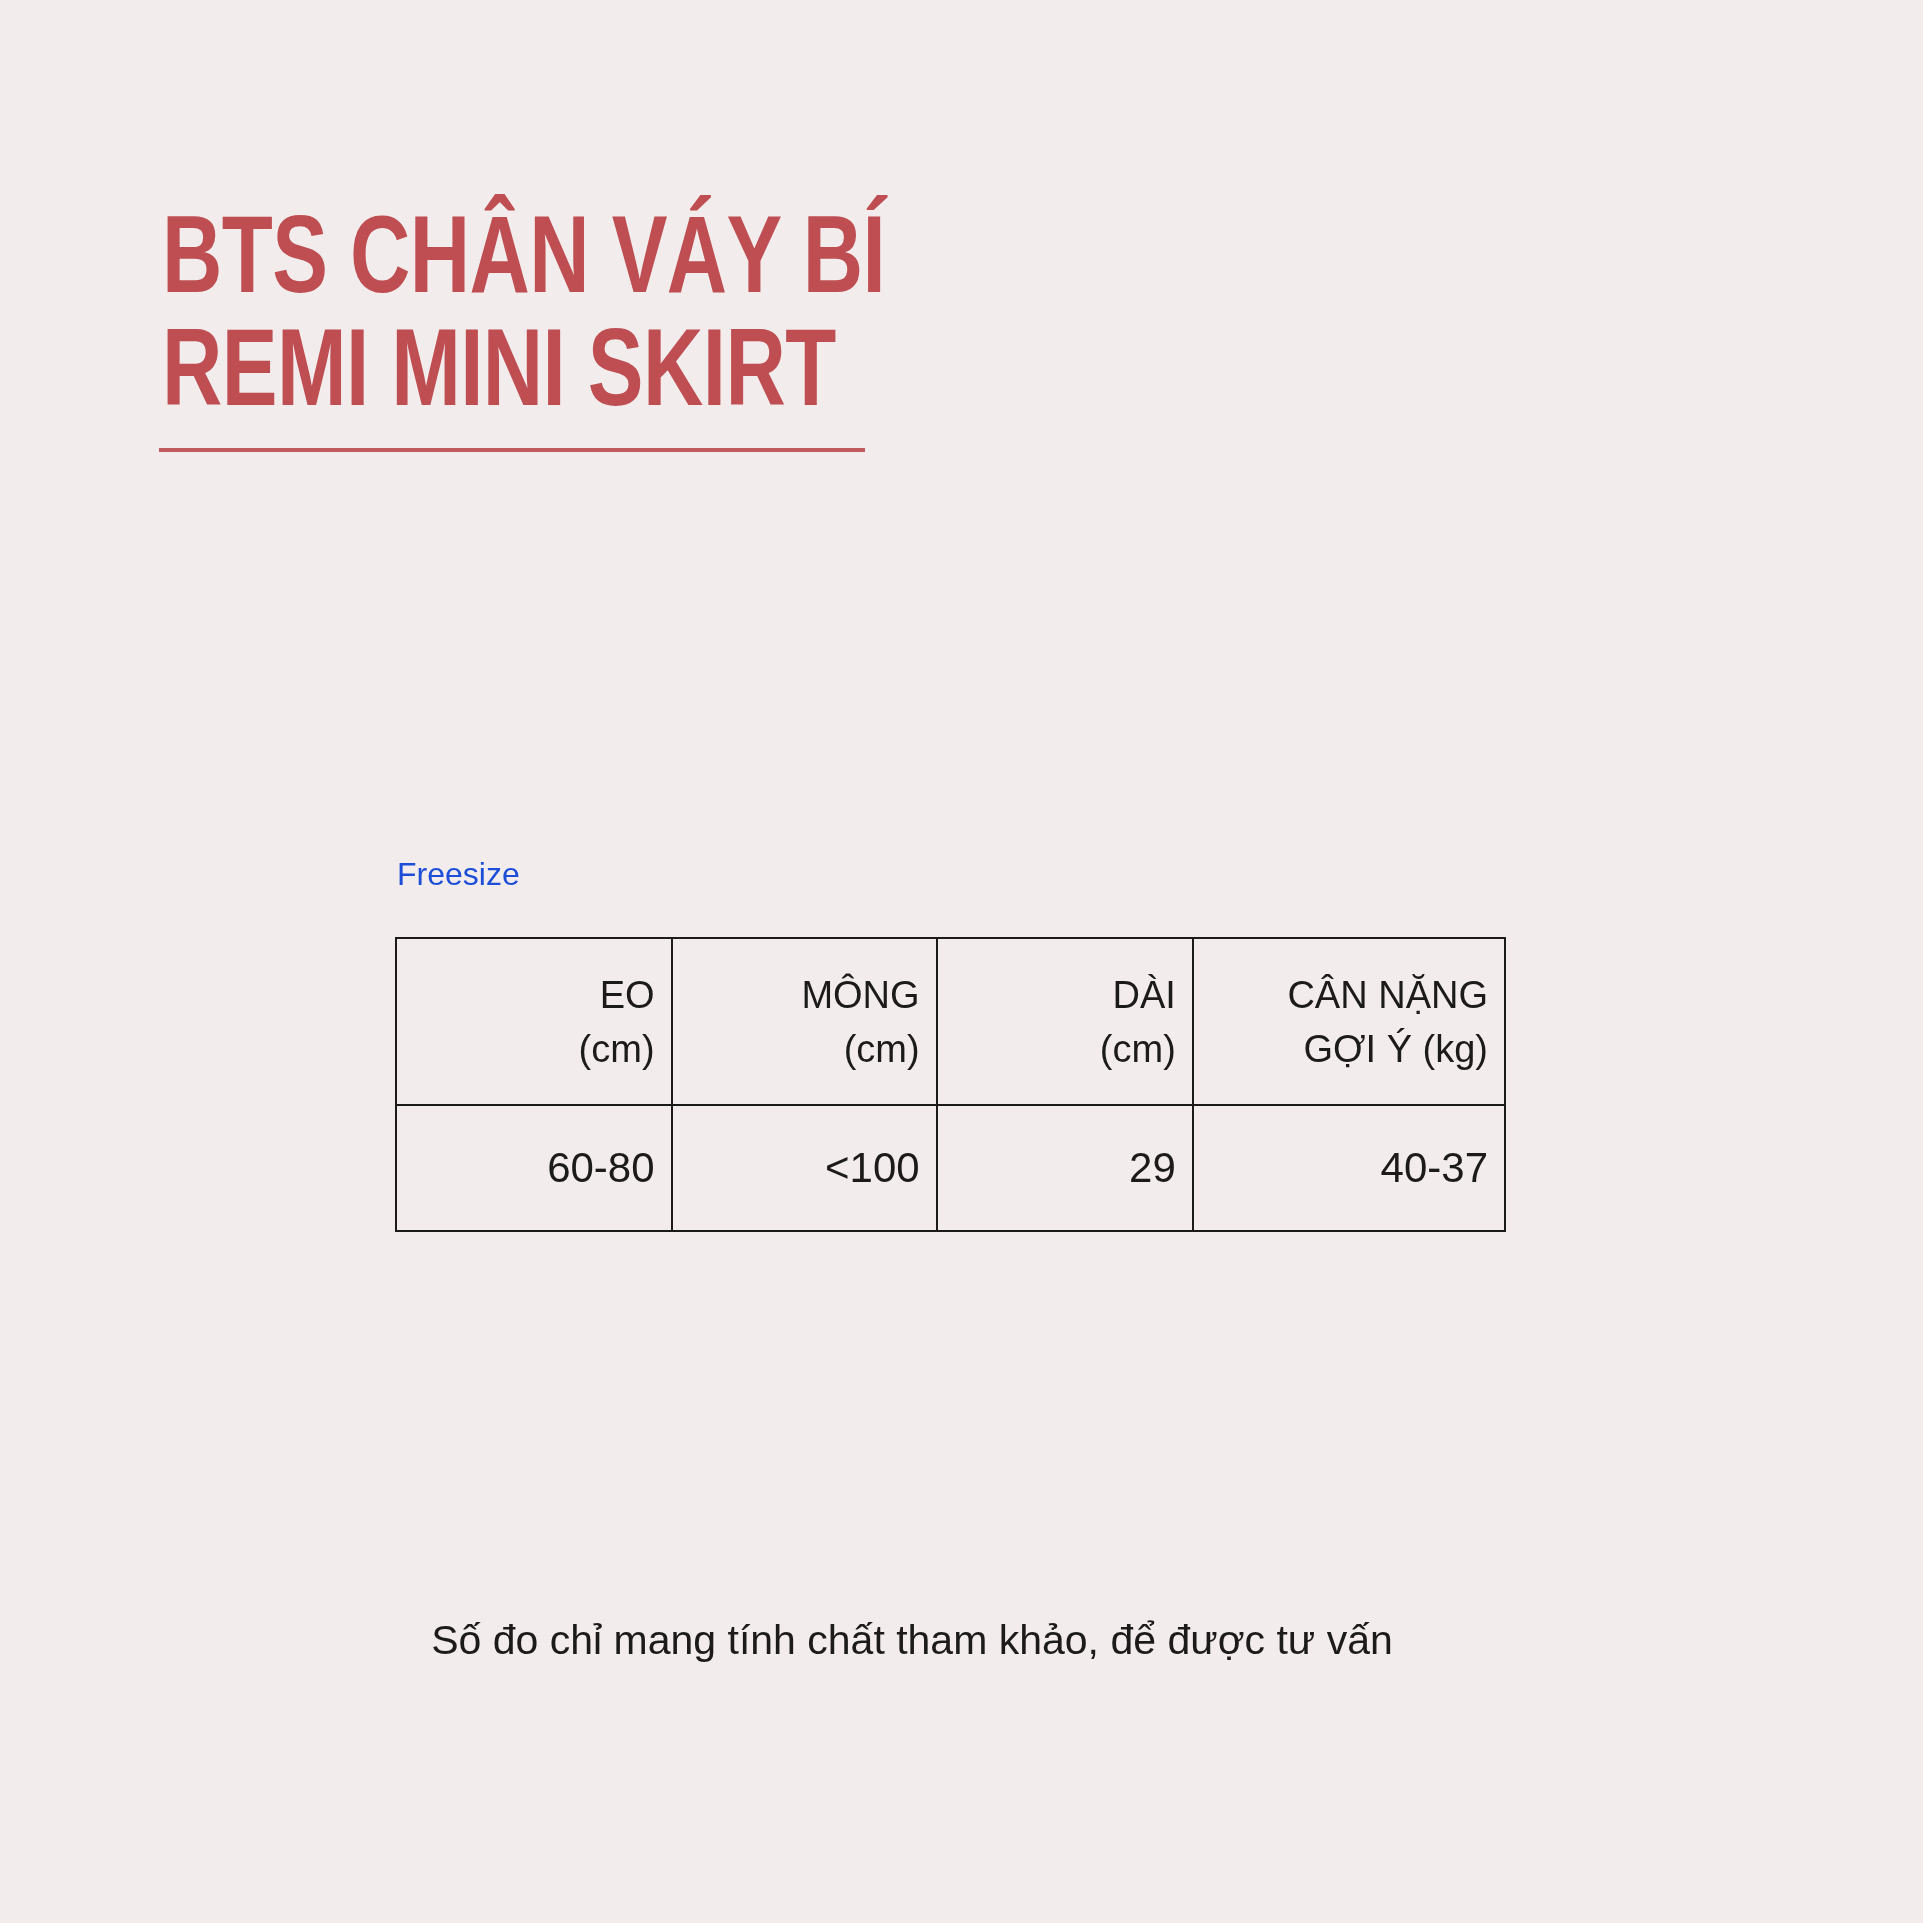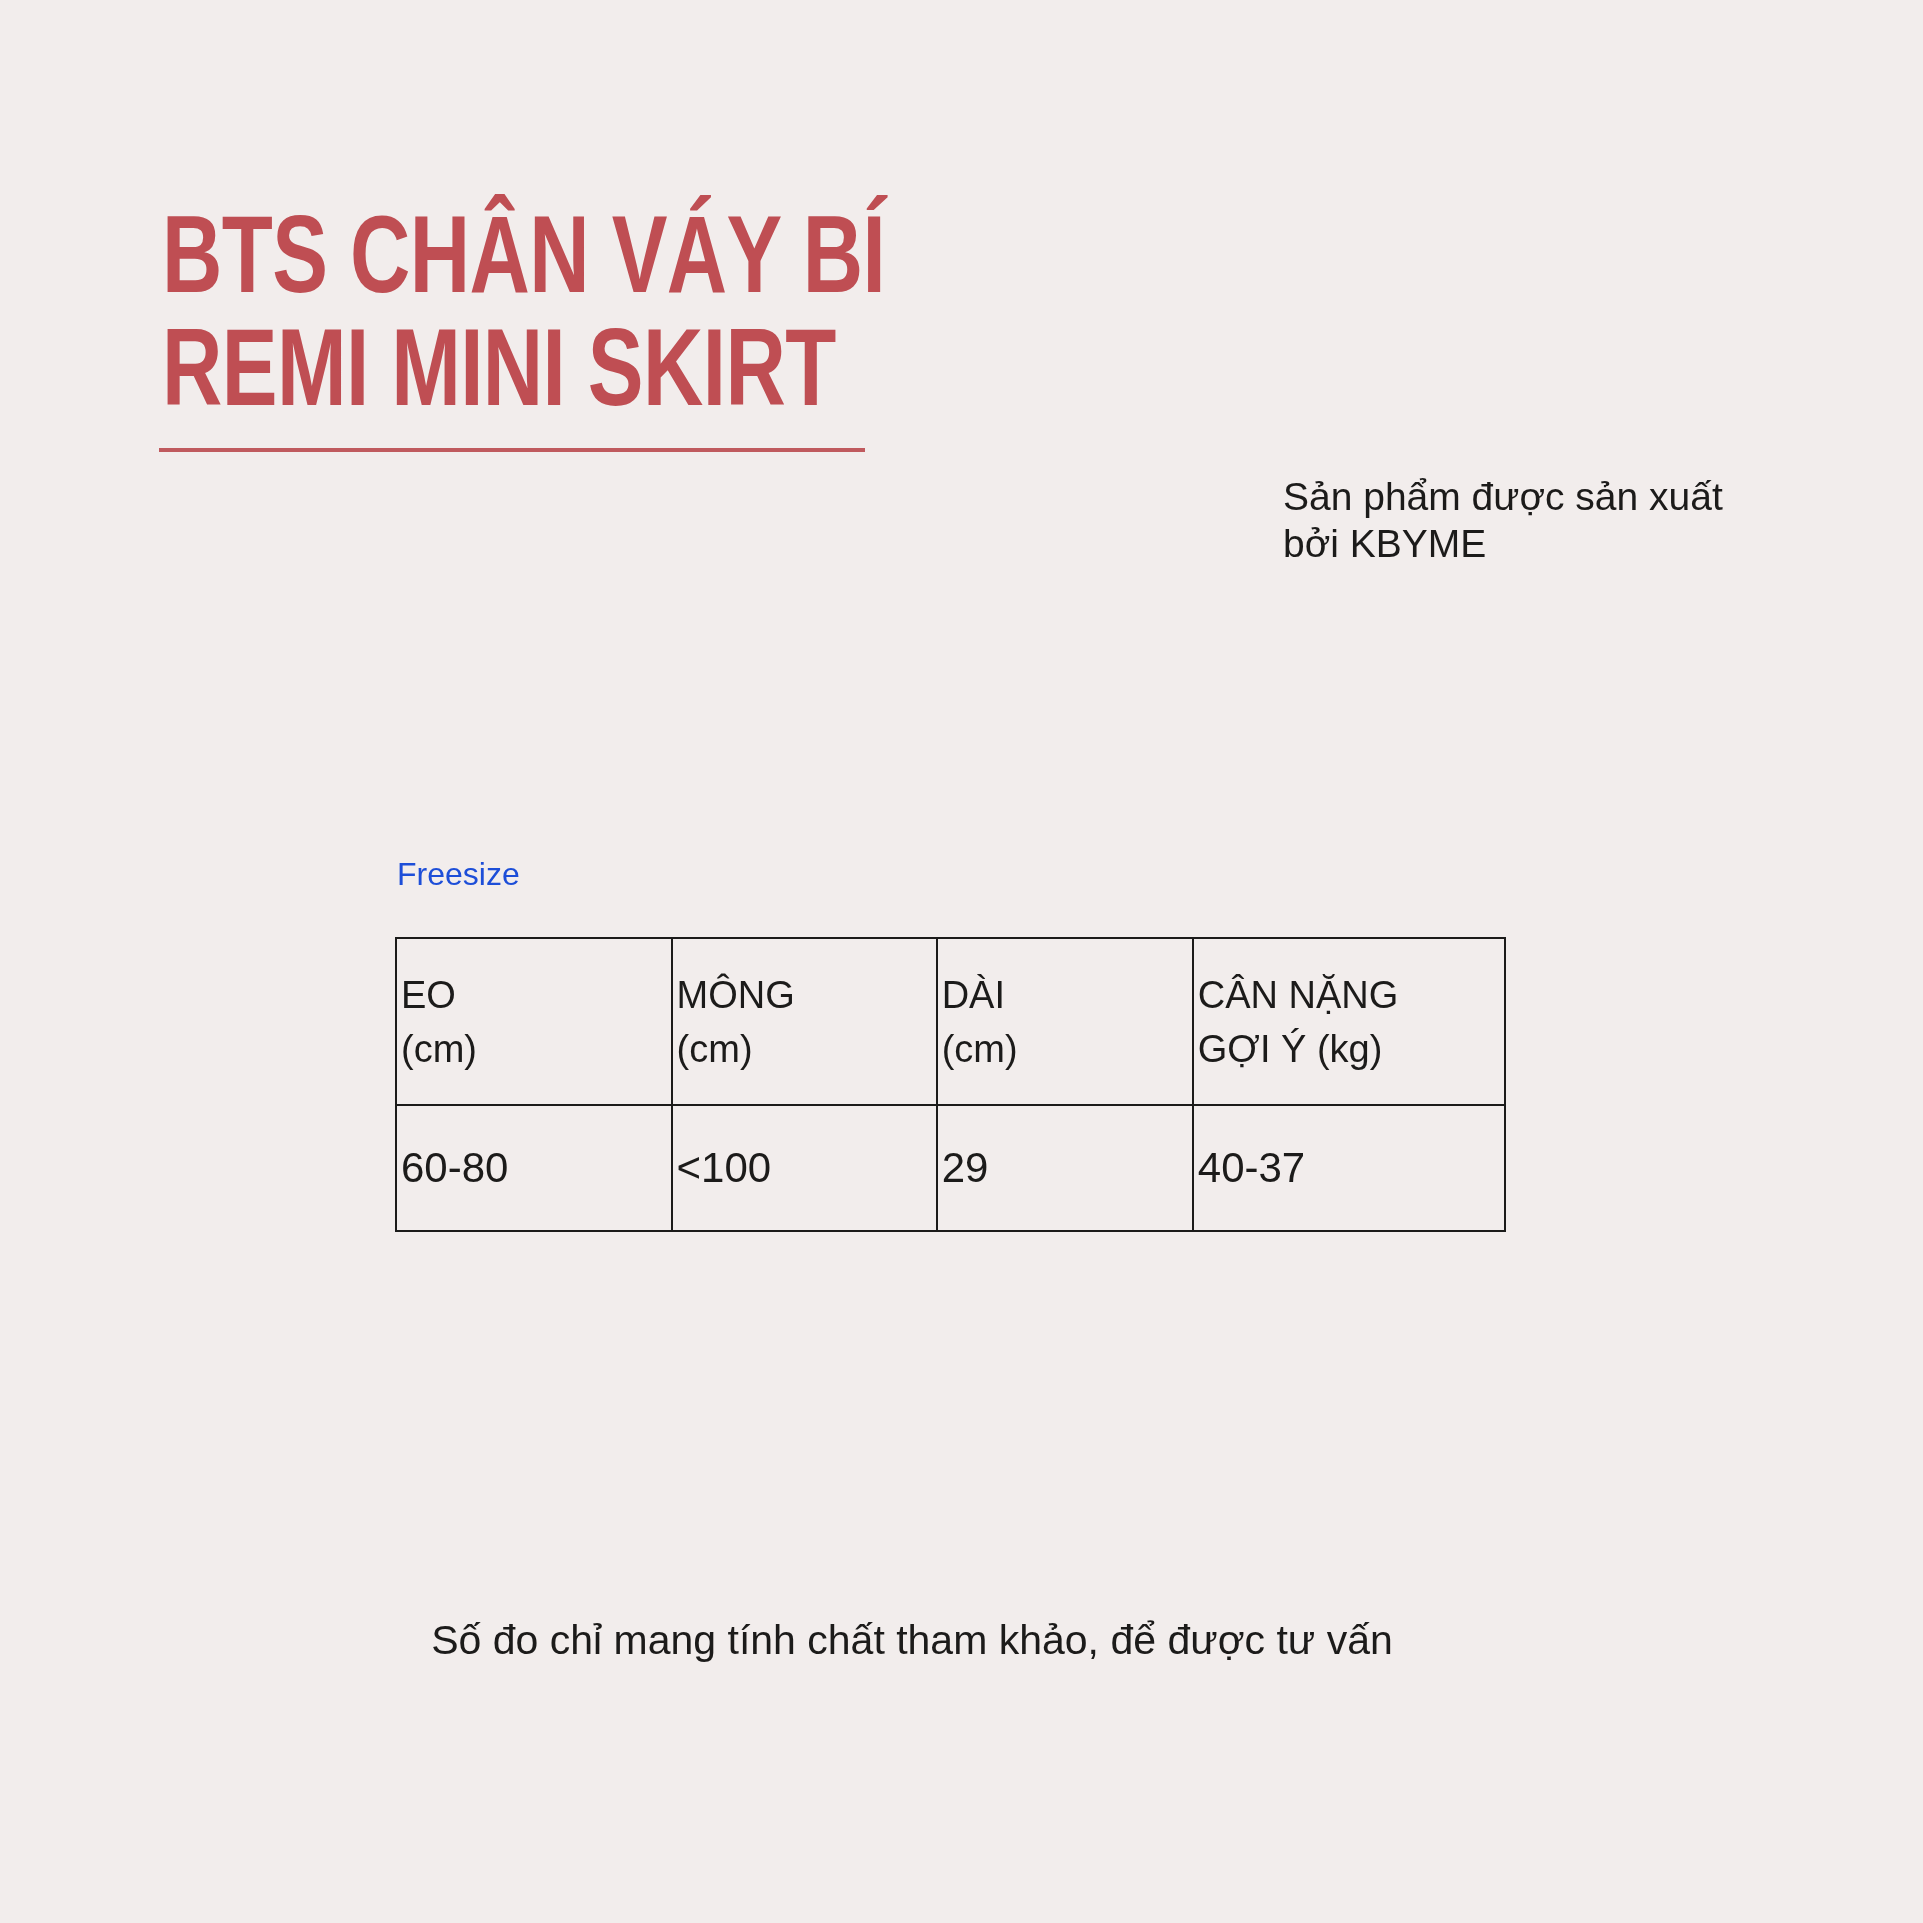--- a/index.html
+++ b/index.html
@@ -69,24 +69,24 @@
     position: absolute;
     left: 395px;
     top: 937px;
     width: 1111px;
     border-collapse: collapse;
     table-layout: fixed;
   }
   .size-table th,
   .size-table td {
     border: 2.3px solid #1c1b1a;
-    text-align: left;
+    text-align: right;
     vertical-align: middle;
     background: transparent;
-    padding: 4px;
+    padding: 16px;
   }
   .size-table thead tr { height: 167px; }
   .size-table tbody tr { height: 126px; }
   .size-table th {
     font-weight: normal;
     font-size: 38px;
     line-height: 54px;
   }
   .size-table th span { display: block; }
   .size-table td {
@@ -110,24 +110,20 @@
 <main class="sheet">
 
   <h1 class="title">
     <span class="title-line">BTS CHÂN VÁY BÍ</span>
     <span class="title-line">REMI MINI SKIRT</span>
   </h1>
 
   <div class="title-underline"></div>
 
 
-  <div class="details details-right">
-    <div>Sản phẩm được sản xuất</div>
-    <div>bởi KBYME</div>
-  </div>
 
   <div class="freesize">Freesize</div>
 
   <table class="size-table">
     <colgroup>
       <col style="width:24.85%">
       <col style="width:23.90%">
       <col style="width:23.10%">
       <col style="width:28.15%">
     </colgroup>

